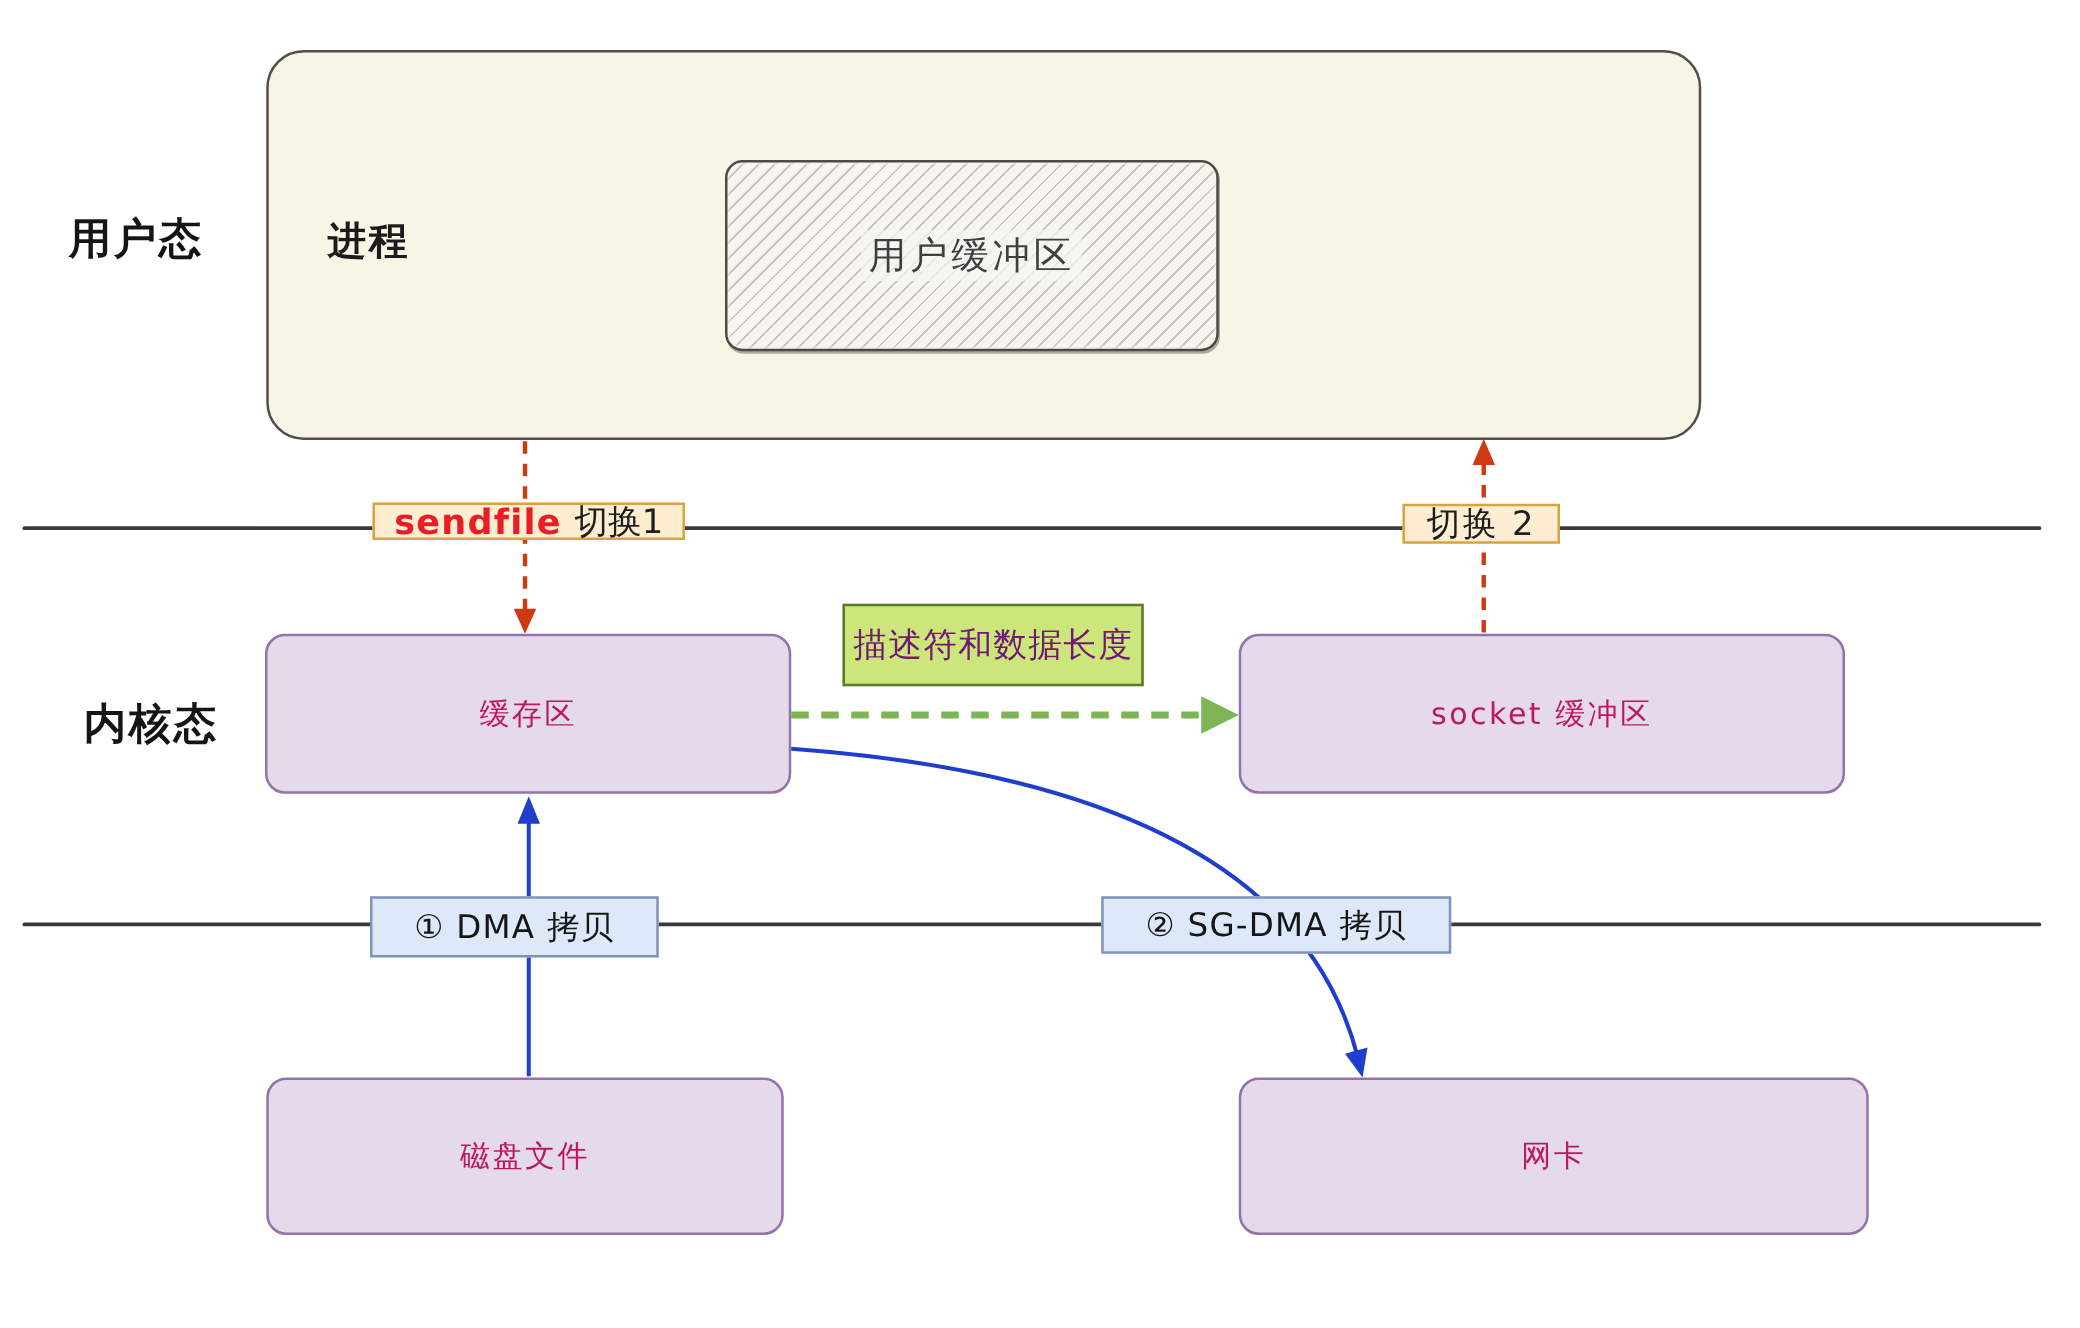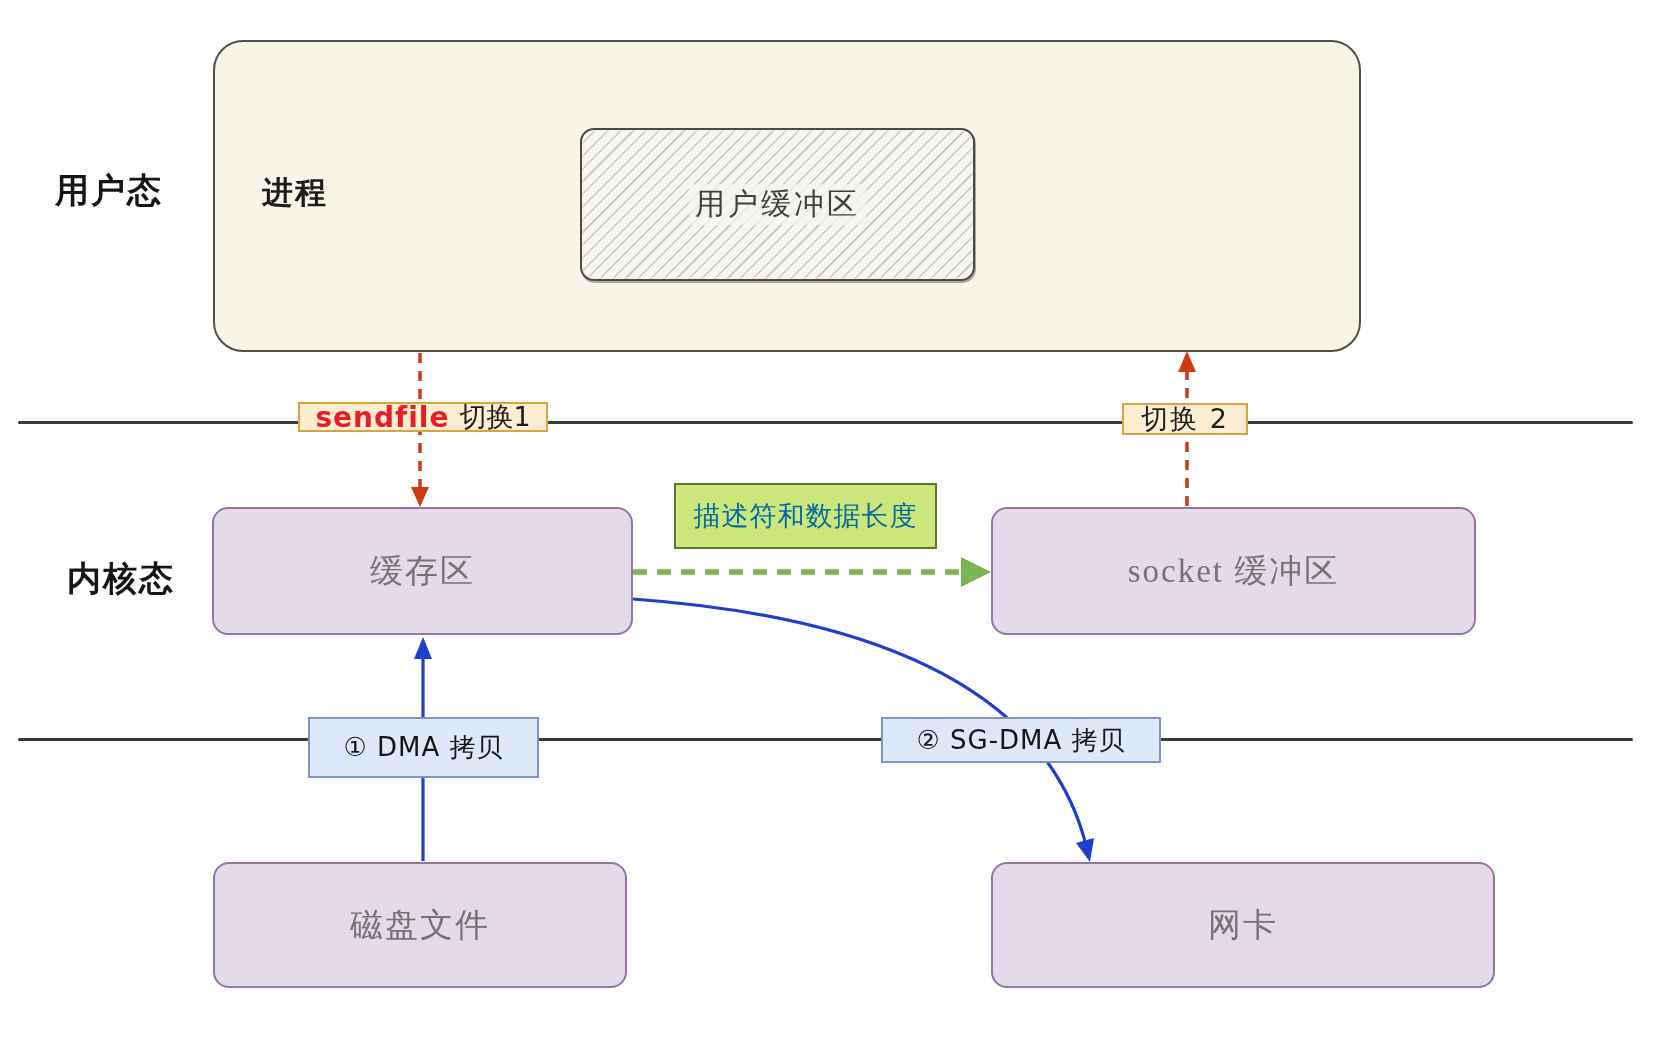--- a/index.html
+++ b/index.html
@@ -64,24 +64,23 @@
   
   .pbox {
     position: absolute;
     background: #e5dae9;
     border: 2.5px solid #9274aa;
     border-radius: 16px;
     box-sizing: border-box;
     display: flex; align-items: center; justify-content: center;
   }
   .pbox span {
-    font-size: 33px;
-    color: #737373;
+    font-size: 24px;
+    color: #be185d;
     letter-spacing: 2px;
-    font-family: Liberation Serif, serif;
   }
   .pbox.buffer   { left: 212px; top: 507px; width: 421px; height: 128px; }
   .pbox.socket   { left: 991px; top: 507px; width: 485px; height: 128px; }
   .pbox.disk     { left: 213px; top: 862px; width: 414px; height: 126px; }
   .pbox.nic      { left: 991px; top: 862px; width: 504px; height: 126px; }
 
   
   .hline {
     position: absolute;
     left: 18px; width: 1615px; height: 3px;
@@ -103,36 +102,36 @@
   }
   .chip.orange {
     background: #fdeed2;
     border: 2.5px solid #d9a440;
   }
   .chip.sendfile { left: 298px; top: 402px; width: 250px; height: 30px; font-size: 27px; color: #1e1e1e; }
   .chip.sendfile .kw { color: #ea1c24; font-weight: bold; font-size: 28px; margin-right: 10px; letter-spacing: 1px; }
   .chip.switch2  { left: 1122px; top: 403px; width: 126px; height: 32px; font-size: 27px; color: #1e1e1e; letter-spacing: 2px; }
 
   .chip.green {
-    left: 674px; top: 483px; width: 263px; height: 66px;
+    left: 674px; top: 483px; width: 241px; height: 66px;
     background: #cde67c;
     border: 2.5px solid #5c7a2e;
     font-size: 27px;
-    color: #0369a1;
+    color: #701a75;
     letter-spacing: 1px;
   }
 
   .chip.blue {
     background: #dde9f8;
     border: 2px solid #8193bb;
     font-size: 26px;
     color: #161616;
     letter-spacing: 1px;
   }
-  .chip.dma   { left: 308px; top: 717px; width: 231px; height: 61px; text-align: center; }
+  .chip.dma   { left: 296px; top: 717px; width: 231px; height: 49px; text-align: center; }
   .chip.sgdma { left: 881px; top: 717px; width: 280px; height: 46px; }
 </style>
 </head>
 <body>
 
 <div class="canvas">
 
   <div class="process-box"></div>
   <div class="process-title">进程</div>
   <div class="user-buffer">

